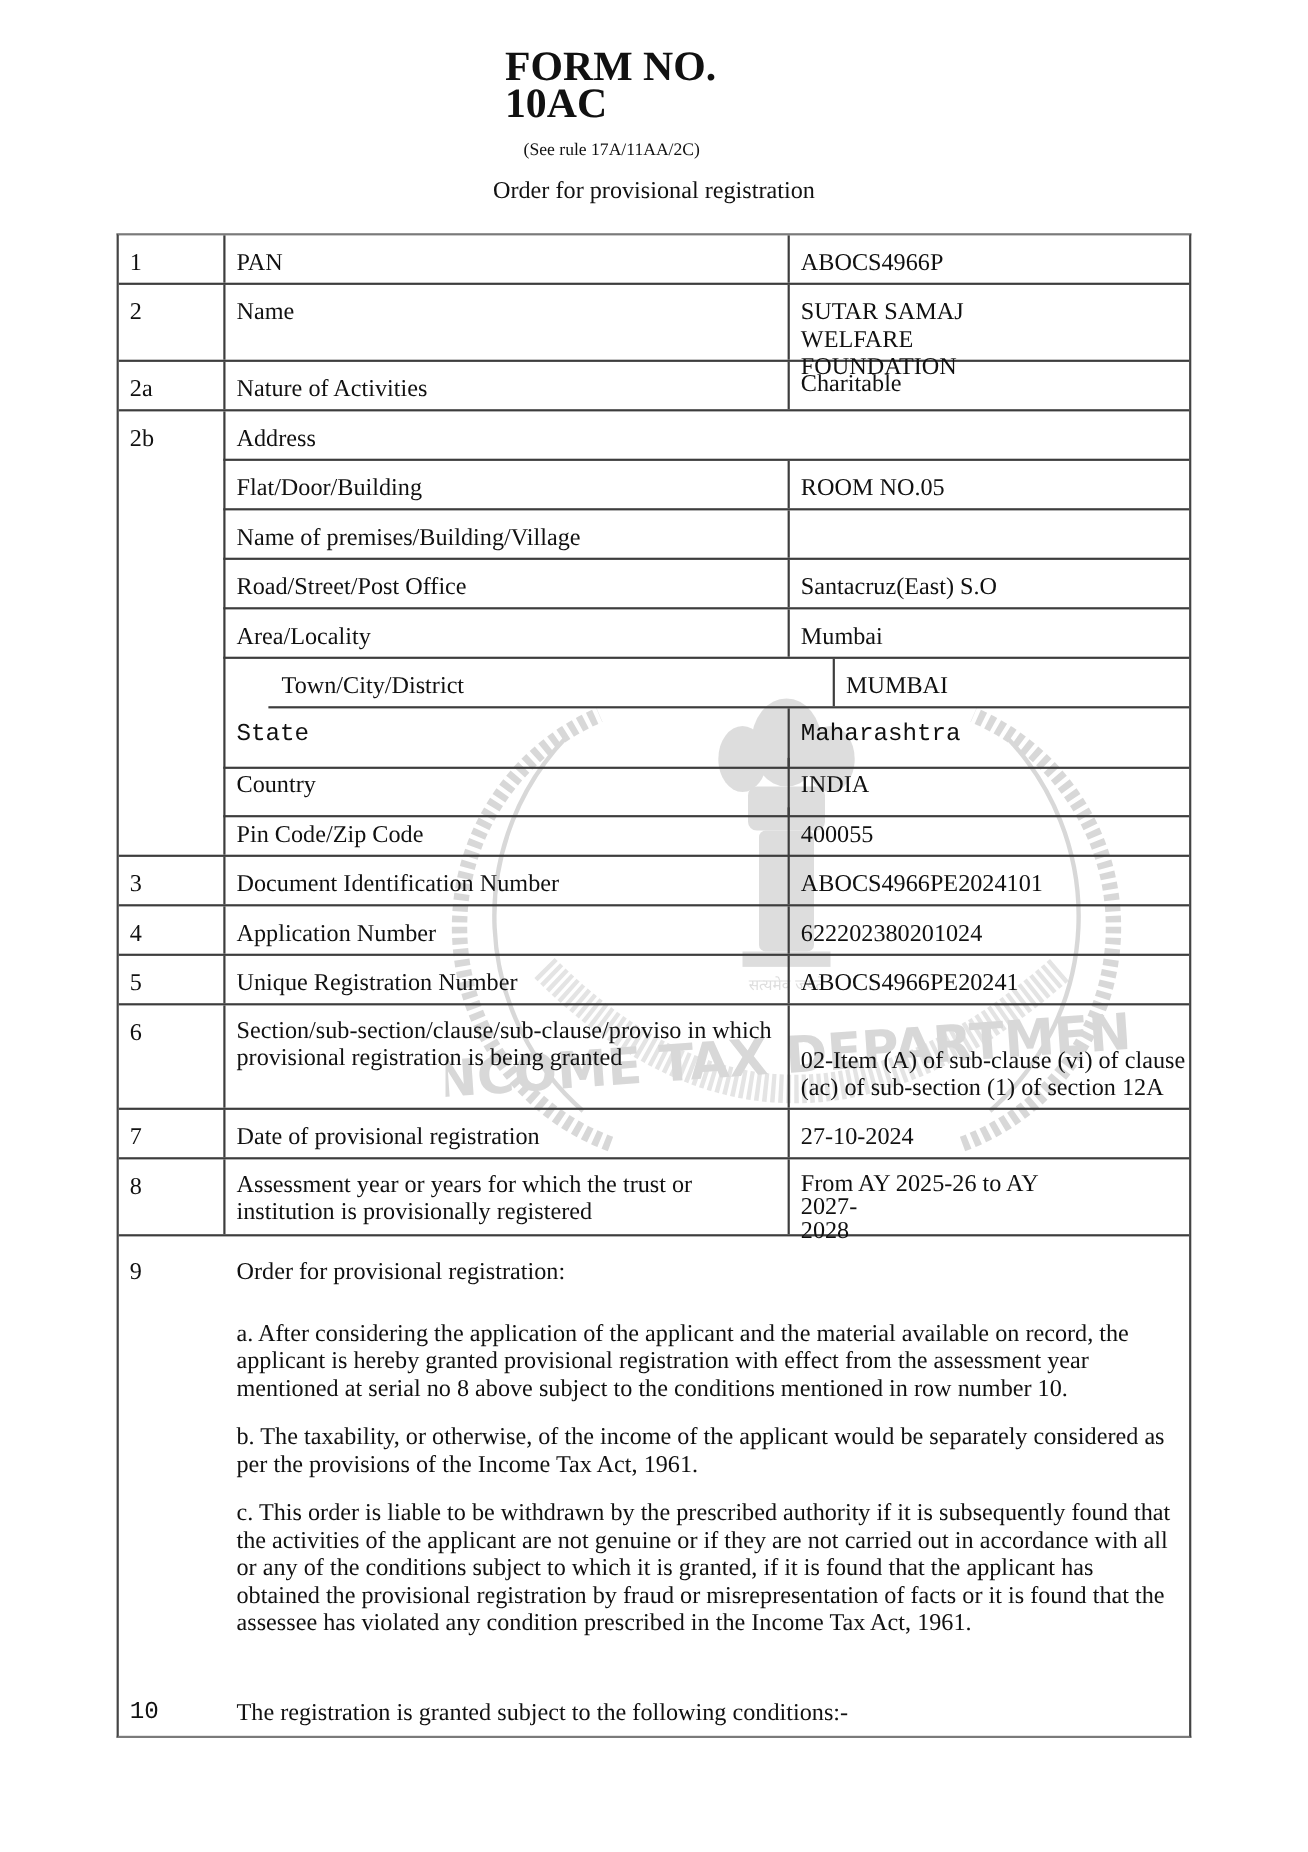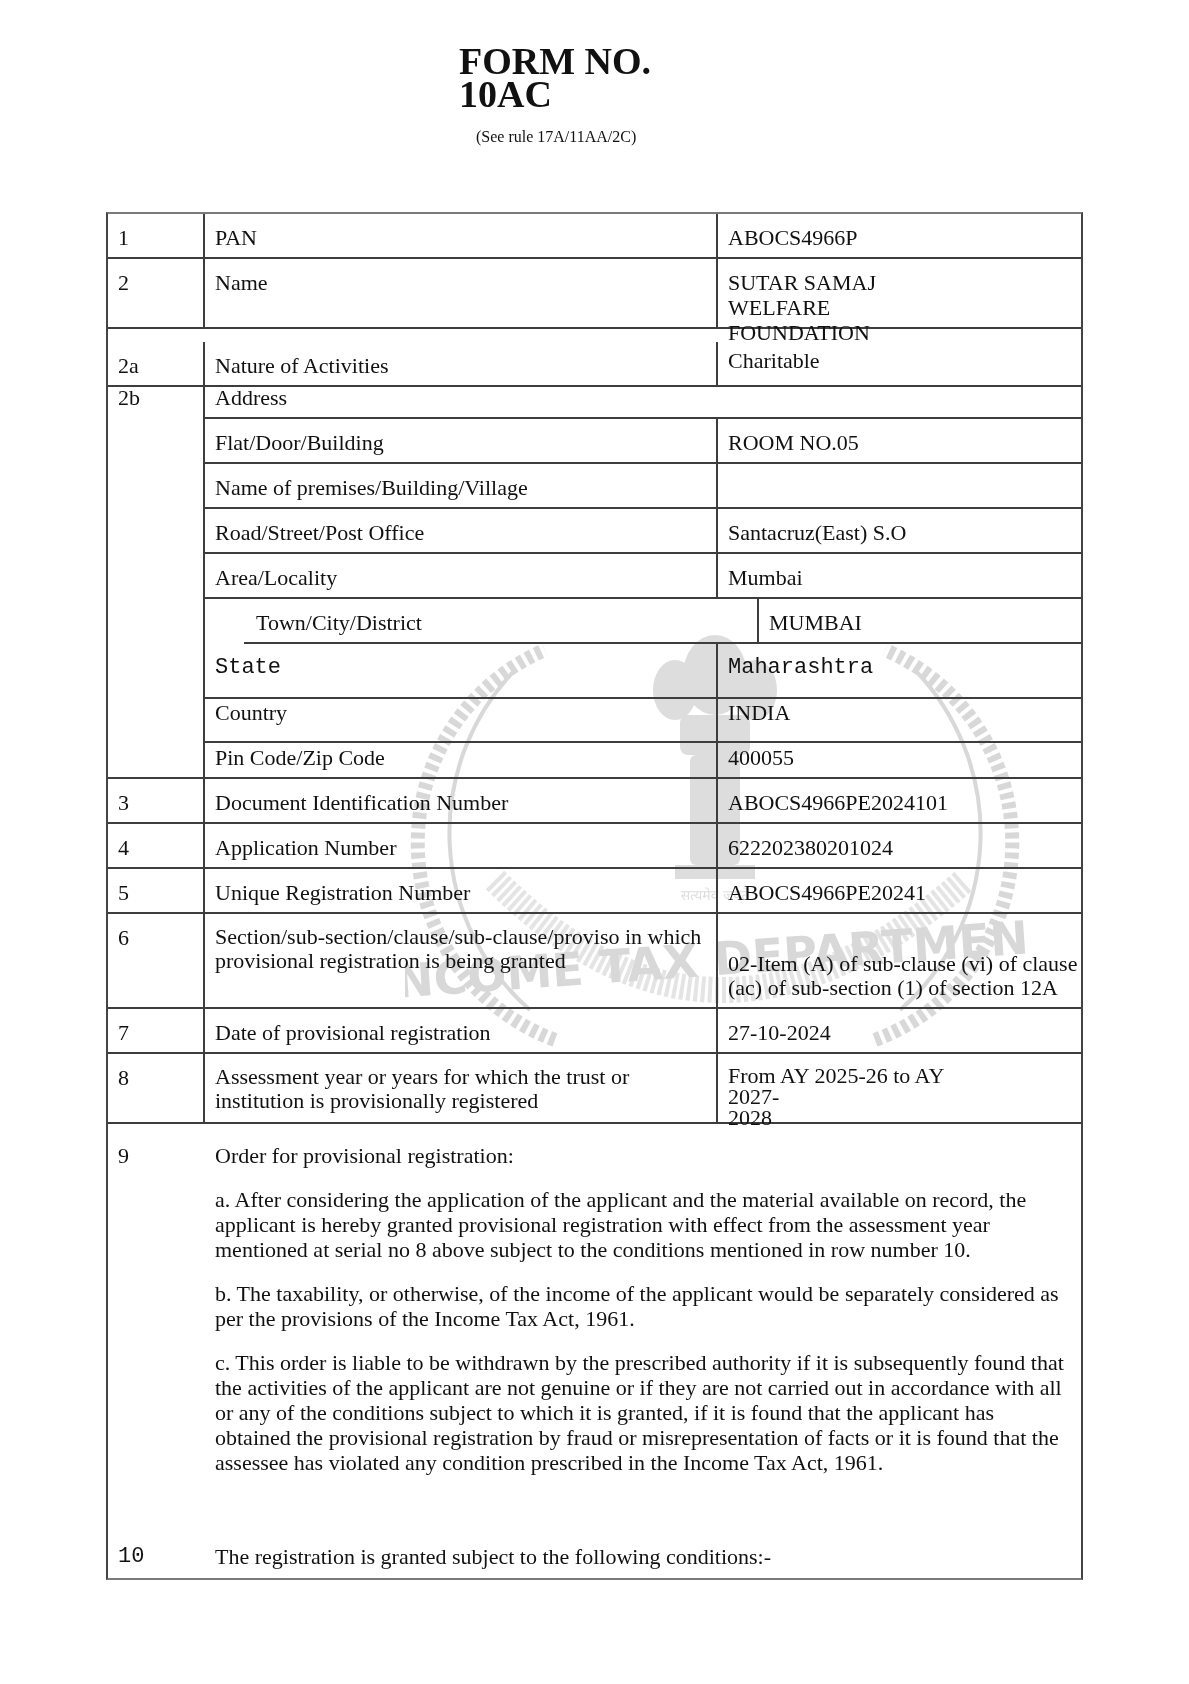--- a/index.html
+++ b/index.html
@@ -41,30 +41,31 @@
   .c-label { left: 107px; width: 500px; }
   .c-val { left: 620px; width: 350px; }
   .vline { position: absolute; top: 0; bottom: 0; width: 2px; background: #3d3d3d; }
   .v1 { left: 95px; }
   .v2 { left: 608px; }
 
   .order { position: absolute; left: 0; right: 0; top: 915px; }
   .order .o-no { position: absolute; left: 10px; top: 0; font-size: 22px; line-height: 25px; }
   .order .o-body { position: absolute; left: 107px; width: 860px; top: 0; font-size: 22px; line-height: 25px; }
   .order .o-body p { margin: 0 0 19px 0; }
-  .order .o-body p.title { margin-bottom: 19px; }
+  .order .o-body p.title { margin-bottom: 31px; }
   .cond { position: absolute; left: 0; right: 0; top: 1330px; }
 </style>
 </head>
 <body>
 
 <div class="page">
 
   <div class="form-title">FORM NO. 10AC</div>
   <div class="form-rule">(See rule 17A/11AA/2C)</div>
+  <div class="form-subtitle">Order for provisional registration</div>
 
   <svg class="watermark" viewBox="0 0 620 500">
     <g fill="none" stroke="#8a8a8a">
       <path d="M150 460 A210 210 0 0 1 140 70" stroke-width="14" stroke-dasharray="6 4"></path>
       <path d="M470 460 A210 210 0 0 0 480 70" stroke-width="14" stroke-dasharray="6 4"></path>
       <path d="M125 430 A235 235 0 0 1 110 90" stroke-width="4"></path>
       <path d="M495 430 A235 235 0 0 0 510 90" stroke-width="4"></path>
       <path d="M90 300 Q310 520 560 300" stroke-width="26" stroke-dasharray="4 3" opacity="0.7"></path>
     </g>
     <g fill="#9a9a9a">
@@ -90,21 +91,21 @@
     </div>
 
     <div class="row" style="top:45px;height:70px;">
       <div class="vline v1"></div>
         <div class="vline v2"></div>
       <div class="cell c-no">2</div>
       <div class="cell c-label">Name</div>
       <div class="cell c-val" style="width:190px;z-index:2;">SUTAR SAMAJ WELFARE FOUNDATION</div>
     </div>
 
-    <div class="row" style="top:115px;height:45px;margin-top:13px;">
+    <div class="row" style="top:115px;height:45px;">
       <div class="vline v1"></div>
         <div class="vline v2"></div>
       <div class="cell c-no">2a</div>
       <div class="cell c-label">Nature of Activities</div>
       <div class="cell c-val" style="padding-top:6px;">Charitable</div>
     </div>
 
     <div style="position:absolute;left:0;right:0;top:160px;height:405px;border-bottom:2px solid #3d3d3d;box-sizing:border-box;">
       <div class="vline v1"></div>
       <div class="cell c-no">2b</div>

